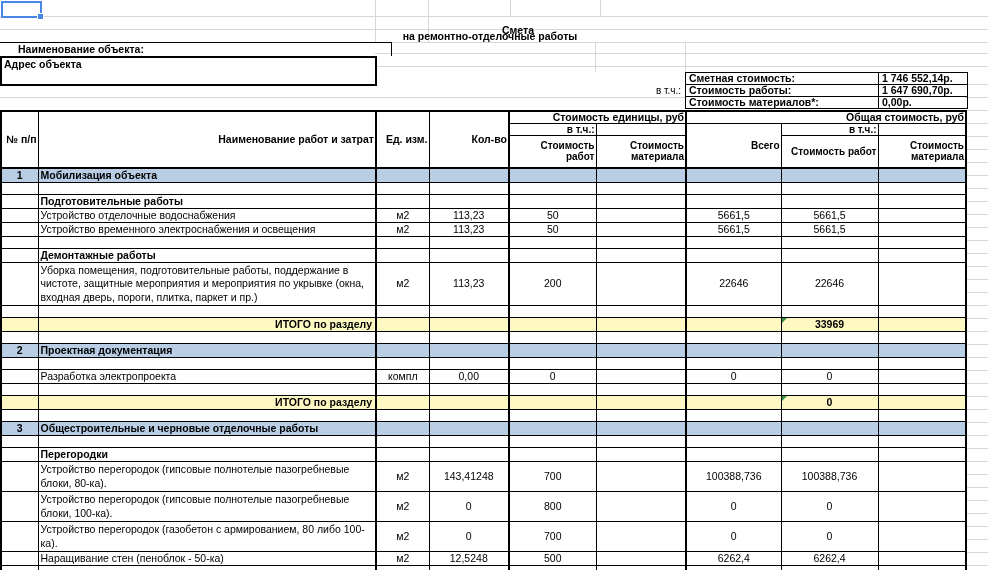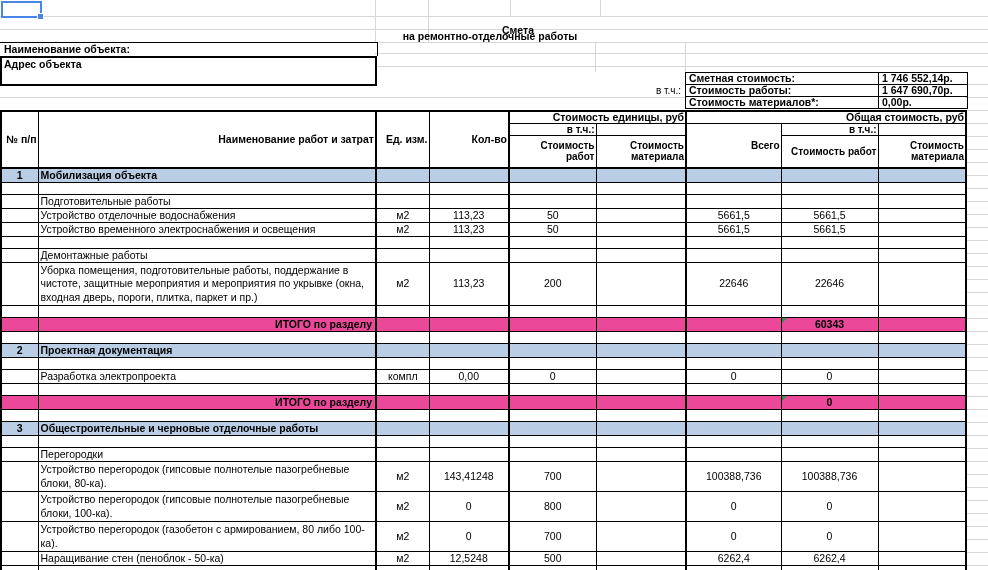--- a/index.html
+++ b/index.html
@@ -28,21 +28,21 @@
     background: #4a86e8; border: 1px solid #fff;
   }
   
   .title-line { position: absolute; left: 0; width: 980px; text-align: center; font-weight: bold; font-size: 10.5px; }
   .title1 { top: 24px; margin-left: 28px; }
   .title2 { top: 30px; }
   
   .obj-name {
     position: absolute; left: 0; top: 42px; width: 373px; height: 13px;
     border-top: 1px solid #000; border-right: 1px solid #000;
-    font-weight: bold; font-size: 10.5px; line-height: 13px; padding-left: 4px;
+    font-weight: bold; font-size: 10.5px; line-height: 13px; padding-left: 18px;
   }
   .obj-addr {
     position: absolute; left: 0; top: 56px; width: 371px; height: 26px;
     border: 2px solid #000;
     font-weight: bold; font-size: 10.5px; line-height: 13px; padding-left: 2px;
   }
   
   .vtch-top {
     position: absolute; left: 595px; top: 85px; width: 86px; height: 12px;
     font-size: 10px; line-height: 12px; text-align: right;
@@ -79,22 +79,22 @@
   
   .row-item, .row-section, .row-subsection, .row-itogo { height: 13px; }
   .row-empty { height: 12px; }
   .row-lines2 { height: 27px; }
   .row-lines3 { height: 43px; }
   .etable td.col-name { text-align: left; }
   .etable td { text-align: center; }
   .etable td.col-name.multi { line-height: 13.5px; padding: 1px 2px; }
   .row-section td { background: #b9cde5; font-weight: bold; }
   .row-section td.col-num { text-align: center; }
-  .row-subsection td.col-name { font-weight: normal; margin-left: 12px; }
-  .row-itogo td { background: #ec4899; font-weight: bold; }
+  .row-subsection td.col-name { font-weight: bold; margin-left: 12px; }
+  .row-itogo td { background: #fef9c3; font-weight: bold; }
   .row-itogo td.col-name { text-align: right; padding-right: 3px; }
   .marked { position: relative; }
   .marked::before {
     content: ""; position: absolute; left: 0; top: 0; width: 0; height: 0;
     border-top: 5px solid #2e9247; border-right: 5px solid transparent;
   }
 </style>
 </head>
 <body>
 
@@ -276,21 +276,21 @@
         <td class="col-total_mat"></td>
       </tr>
       <tr class="row-itogo">
         <td class="col-num"></td>
         <td class="col-name">ИТОГО по разделу</td>
         <td class="col-unit bl2"></td>
         <td class="col-qty"></td>
         <td class="col-unit_work bl2"></td>
         <td class="col-unit_mat"></td>
         <td class="col-total bl2"></td>
-        <td class="col-total_work marked">60343</td>
+        <td class="col-total_work marked">33969</td>
         <td class="col-total_mat"></td>
       </tr>
       <tr class="row-empty">
         <td class="col-num"></td>
         <td class="col-name"></td>
         <td class="col-unit bl2"></td>
         <td class="col-qty"></td>
         <td class="col-unit_work bl2"></td>
         <td class="col-unit_mat"></td>
         <td class="col-total bl2"></td>

